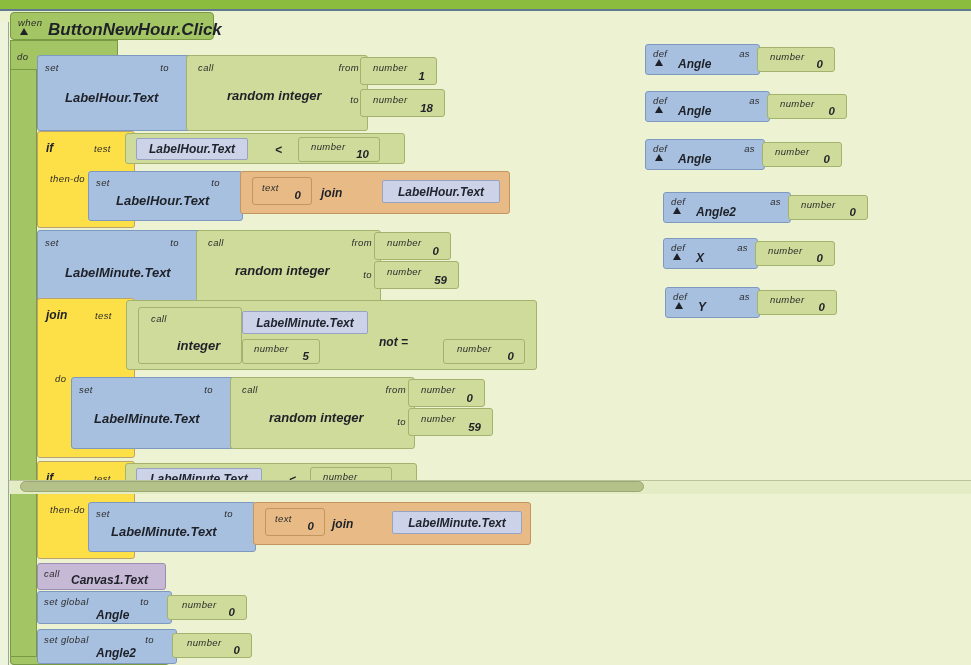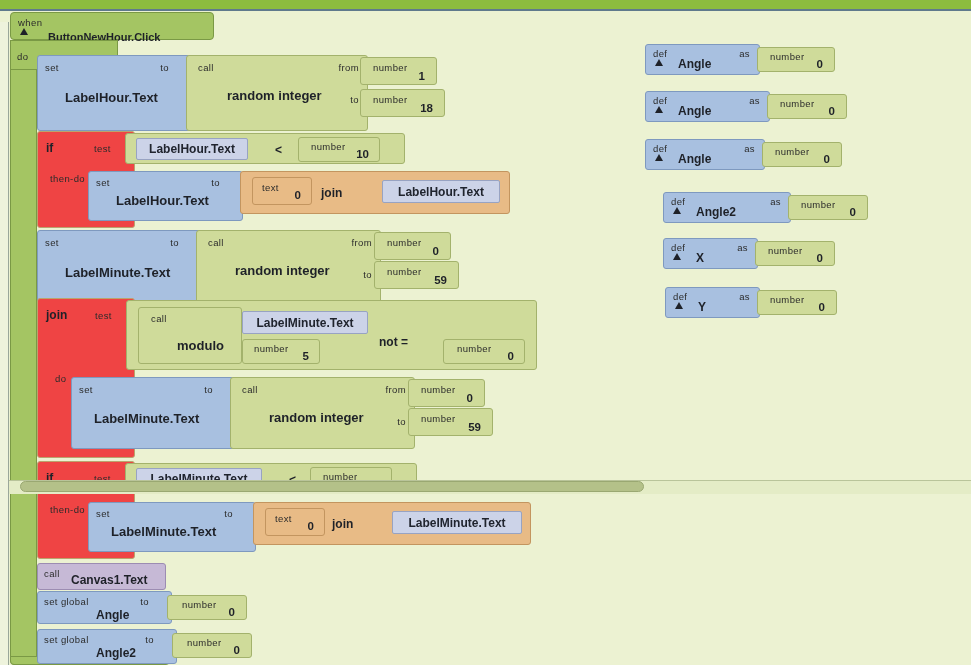--- a/index.html
+++ b/index.html
@@ -23,20 +23,21 @@
   #leftrail {
     position: absolute; left: 0; top: 11px; width: 9px; height: 654px;
     background: #eef3dc;
     border-right: 1px solid #9aa79a;
   }
 
   
   #canvas {
     position: absolute; left: 0; top: 11px; width: 971px; height: 483px;
     background: #ecf2d2;
+    font-style: italic;
   }
 
   
   .blk { position: absolute; }
 
   .evt-head, .evt-body, .ctl, .stmt, .val, .txt, .purple, .varblk,
   .def-head { position: absolute; }
 
   
   .evt-head {
@@ -44,21 +45,21 @@
     border: 1px solid #7a9945;
     border-radius: 4px;
   }
   .evt-body {
     background: #a4c563;
     border: 1px solid #7a9945;
     border-radius: 0 4px 4px 4px;
   }
   
   .ctl {
-    background: #ef4444;
+    background: #fde047;
     border: 1px solid #bba36d;
     border-radius: 3px;
     text-align: right;
   }
   
   .stmt {
     background: #a8c0e0;
     border: 1px solid #7e99bf;
     border-radius: 3px;
   }
@@ -137,21 +138,21 @@
 <div id="topbar"></div>
 <div id="topline"></div>
 
 <div id="canvas">
 
   <div id="leftrail"></div>
 
   <div class="evt-head blk" style="left:10px; top:1px; width:204px; height:28px;">
     <span class="lbl-sm" style="left:7px; top:4px;">when</span>
     <span class="tri" style="left:9px; top:15px;"></span>
-    <span class="lbl-bold" style="left:37px; top:18px; font-size:11px;">ButtonNewHour.Click</span>
+    <span class="lbl-bold" style="left:37px; top:7px; font-size:17px;">ButtonNewHour.Click</span>
   </div>
 
   <div class="evt-body blk" style="left:10px; top:29px; width:27px; height:625px;"></div>
   <div class="evt-body blk" style="left:10px; top:29px; width:108px; height:30px; border-radius:0;"></div>
   <span class="lbl-sm" style="left:17px; top:40px;">do</span>
   <div class="evt-body blk" style="left:10px; top:645px; width:160px; height:9px; border-radius:0 0 4px 4px;"></div>
 
   <div class="stmt blk" style="left:37px; top:44px; width:155px; height:76px;">
     <span class="lbl-sm" style="left:7px; top:6px;">set</span>
     <span class="lbl-sm" style="right:22px; top:6px;">to</span>
@@ -223,21 +224,21 @@
   <div class="ctl blk" style="left:37px; top:287px; width:98px; height:160px;">
     <span class="lbl-bold" style="left:8px; top:9px;">join</span>
     <span class="lbl-sm" style="left:57px; top:11px;">test</span>
     <span class="lbl-sm" style="left:17px; top:74px;">do</span>
   </div>
   <div class="val blk" style="left:126px; top:289px; width:411px; height:70px;">
     <span class="lbl-bold" style="left:252px; top:34px;">not =</span>
   </div>
   <div class="val blk" style="left:138px; top:296px; width:104px; height:57px;">
     <span class="lbl-sm" style="left:12px; top:5px;">call</span>
-    <span class="lbl-bold" style="left:38px; top:30px; font-size:13px;">modulo</span>
+    <span class="lbl-bold" style="left:38px; top:30px; font-size:13px;">integer</span>
   </div>
   <div class="getter" style="left:242px; top:300px; width:126px; height:23px;">LabelMinute.Text</div>
   <div class="val blk" style="left:242px; top:328px; width:78px; height:25px;">
     <span class="lbl-sm" style="left:11px; top:3px;">number</span>
     <span class="lbl-num" style="right:10px; top:10px;">5</span>
   </div>
   <div class="val blk" style="left:443px; top:328px; width:82px; height:25px;">
     <span class="lbl-sm" style="left:13px; top:3px;">number</span>
     <span class="lbl-num" style="right:10px; top:10px;">0</span>
   </div>

